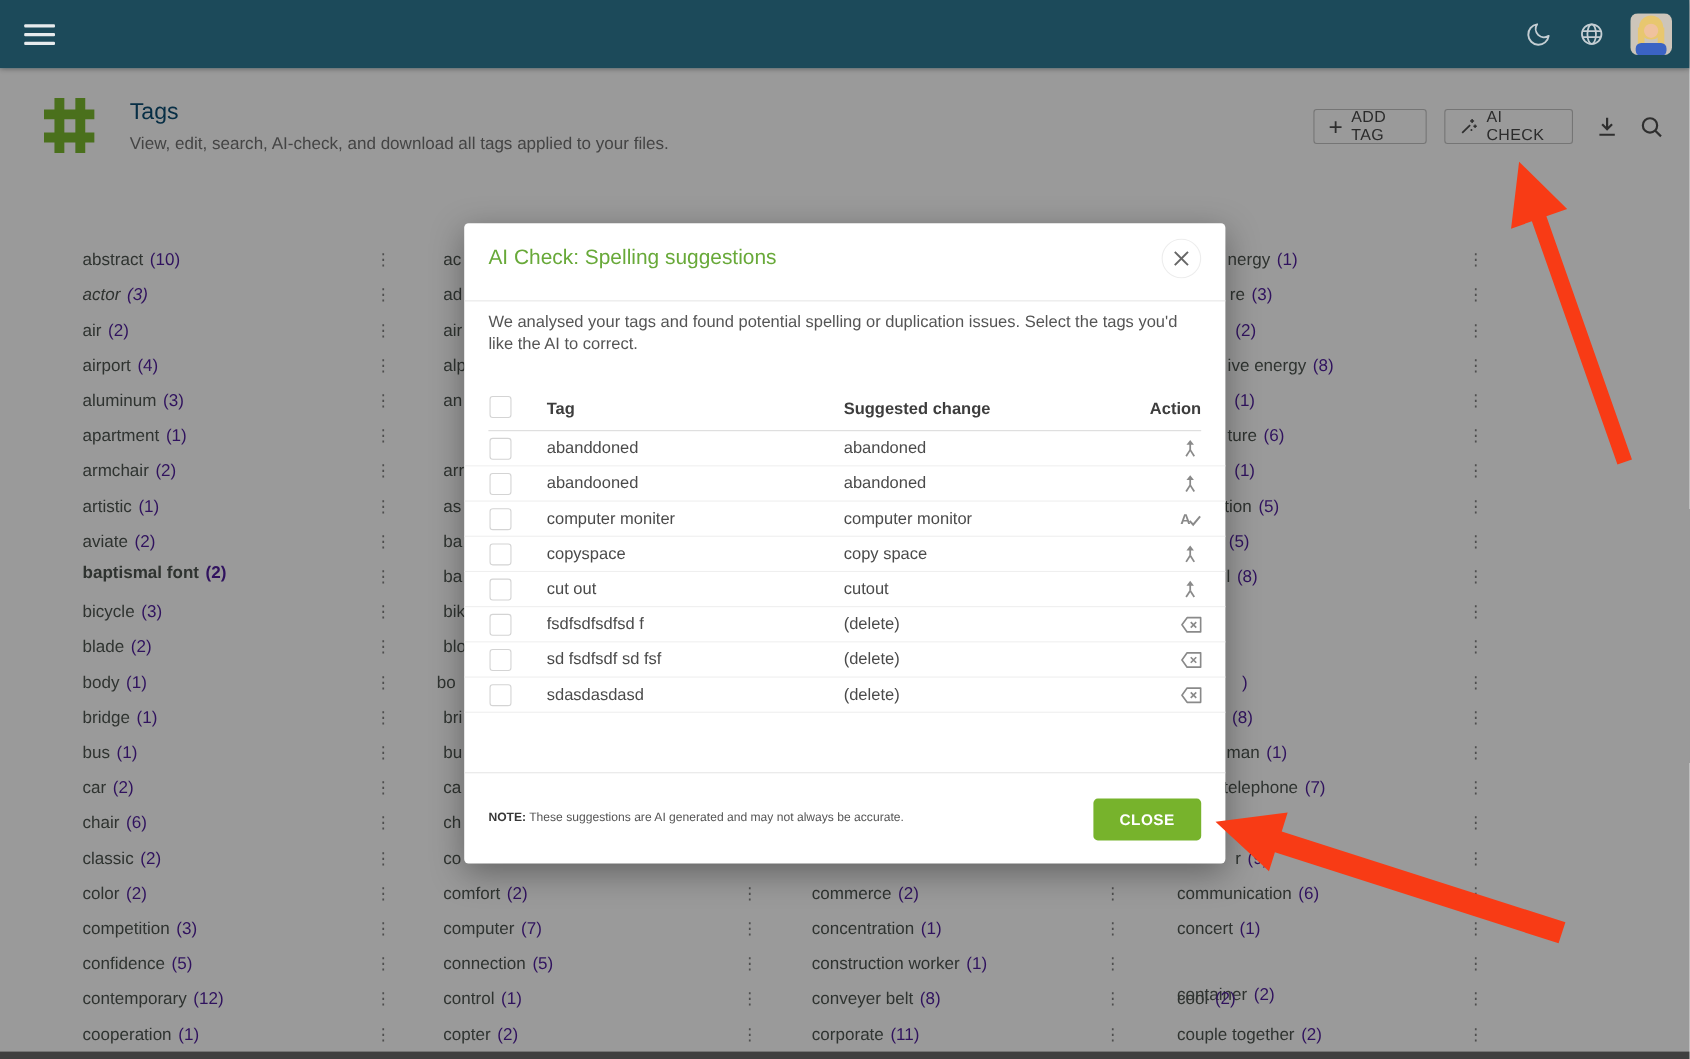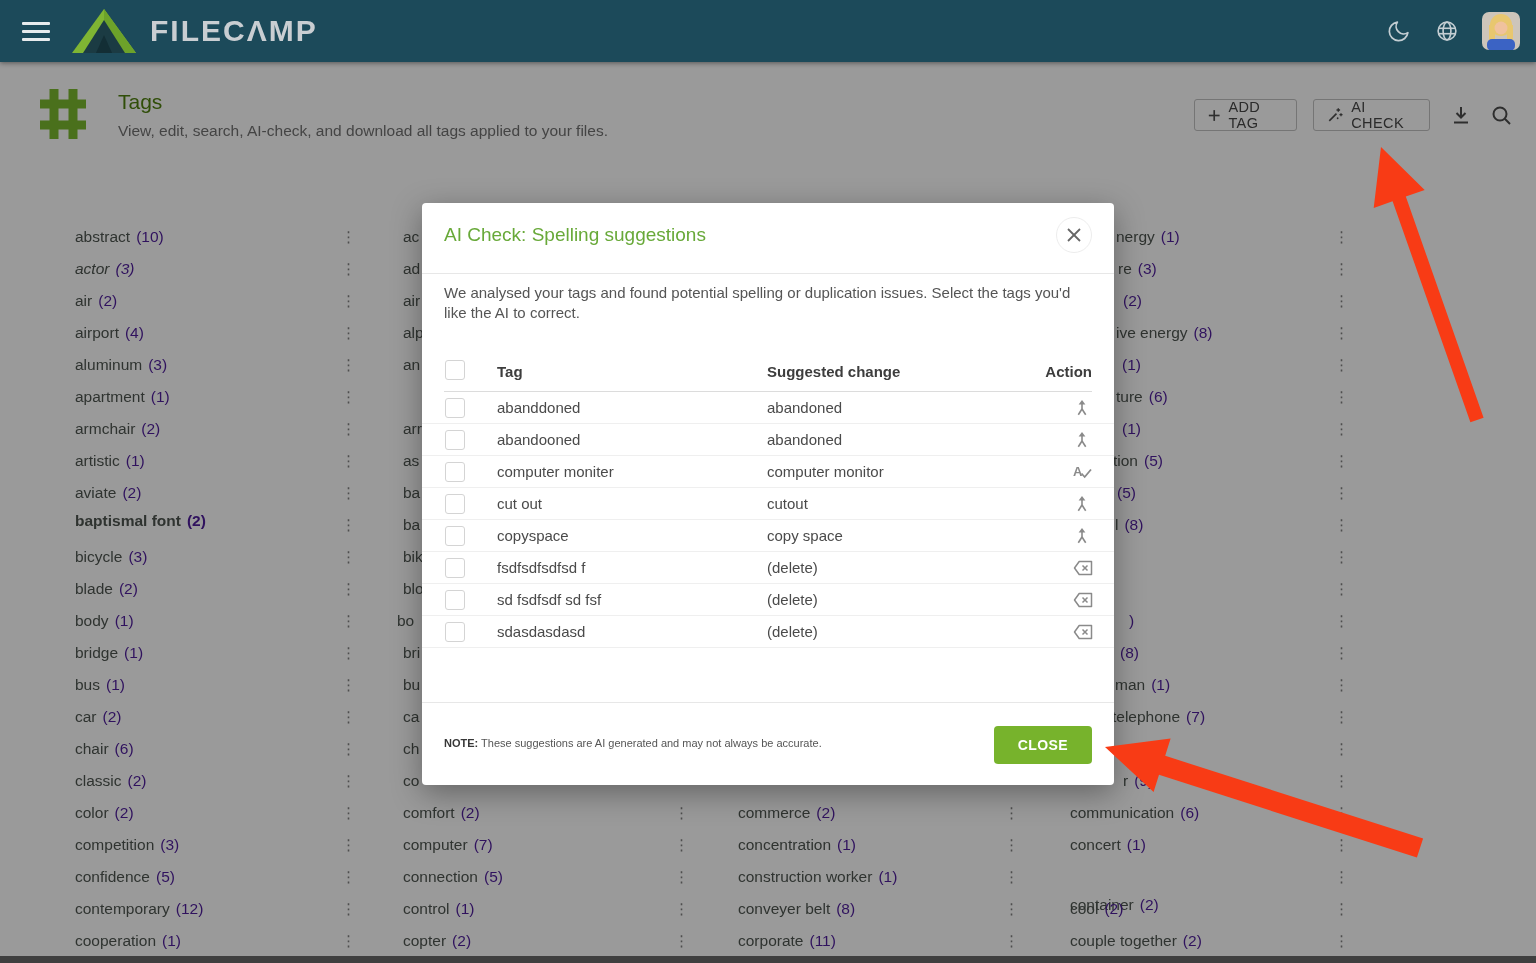--- a/index.html
+++ b/index.html
@@ -13,21 +13,21 @@
   .hamburger i { display:block; width:28px; height:3.5px; background:#e7ebed; margin:4.5px 0; border-radius:1px; }
   .logo { position:absolute; left:72px; top:9px; display:flex; align-items:center; }
   .brand-text { margin-left:14px; font-size:30px; font-weight:bold; letter-spacing:2px; color:#c9ced2; }
   .nav-right { position:absolute; right:16px; top:0; height:62px; display:flex; align-items:center; gap:22px; }
   .nav-icon { width:26px; height:26px; cursor:pointer; }
   .avatar { width:38px; height:38px; border-radius:7px; overflow:hidden; cursor:pointer; }
 
   
   .page { position:absolute; left:0; top:62px; width:1536px; height:901px; background:#f4f4f4; z-index:1; }
   .page-header-icon { position:absolute; left:40px; top:26px; }
-  .page-title { position:absolute; left:118px; top:28px; font-size:21px; color:#4d7c0f; }
+  .page-title { position:absolute; left:118px; top:28px; font-size:21px; color:#0c4a6e; }
   .page-subtitle { position:absolute; left:118px; top:60px; font-size:15.5px; color:#6d6d6d; }
   .hdr-btn { position:absolute; top:37px; height:32px; border:1px solid #b9b9b9; border-radius:3px;
              display:flex; align-items:center; gap:8px; padding:0 13px; font-size:14.5px; color:#444;
              letter-spacing:.4px; cursor:pointer; background:transparent; }
   .btn-add { left:1194px; width:103px; }
   .btn-ai { left:1313px; width:117px; }
   .hdr-icon { position:absolute; top:42px; width:24px; height:24px; cursor:pointer; }
 
   .tag-grid { position:absolute; left:0; top:0; width:1536px; height:901px; }
   .tag-row { position:absolute; height:22px; line-height:22px; font-size:15.5px; white-space:nowrap; }
@@ -71,29 +71,20 @@
 </style>
 </head>
 <body>
 
 <div class="navbar">
   <div class="hamburger">
       <i></i>
       <i></i>
       <i></i>
     </div>
-  <div class="logo">
-    <svg width="64" height="44" viewBox="0 0 64 44">
-      <polygon points="32,0 64,44 0,44" fill="#7fb533"></polygon>
-      <polygon points="32,0 64,44 32,44" fill="#6da22a"></polygon>
-      <polygon points="32,11 53,44 11,44" fill="#1b3b43"></polygon>
-      <polygon points="32,26 40,44 24,44" fill="#132e35"></polygon>
-    </svg>
-    <span class="brand-text">FILECΛMP</span>
-  </div>
   <div class="nav-right">
     <svg class="nav-icon" viewBox="0 0 24 24">
       <path d="M20.2 13.5 A8.6 8.6 0 1 1 10.5 3.8 A7 7 0 0 0 20.2 13.5 Z" fill="none" stroke="#c4ced3" stroke-width="1.6" stroke-linejoin="round"></path>
     </svg>
     <svg class="nav-icon" viewBox="0 0 24 24">
       <circle cx="12" cy="12" r="8.2" fill="none" stroke="#c4ced3" stroke-width="1.5"></circle>
       <ellipse cx="12" cy="12" rx="3.6" ry="8.2" fill="none" stroke="#c4ced3" stroke-width="1.5"></ellipse>
       <line x1="4.2" y1="9.5" x2="19.8" y2="9.5" stroke="#c4ced3" stroke-width="1.5"></line>
       <line x1="4.2" y1="14.5" x2="19.8" y2="14.5" stroke="#c4ced3" stroke-width="1.5"></line>
     </svg>
@@ -325,33 +316,33 @@
         <div class="m-cb"></div>
         <div class="m-cell-tag">computer moniter</div>
         <div class="m-cell-sugg">computer monitor</div>
         <div class="m-cell-icon"><svg width="20" height="20" viewBox="0 0 20 20">
             <text x="1" y="14" font-family="Liberation Sans, sans-serif" font-size="13" font-weight="bold" fill="#8a8a8a">A</text>
             <path d="M9.5 11.5 l3.2 3.5 L19 7.5" fill="none" stroke="#8a8a8a" stroke-width="1.8"></path>
           </svg></div>
       </div>
       <div class="m-row">
         <div class="m-cb"></div>
-        <div class="m-cell-tag">cut out</div>
-        <div class="m-cell-sugg">cutout</div>
+        <div class="m-cell-tag">copyspace</div>
+        <div class="m-cell-sugg">copy space</div>
         <div class="m-cell-icon"><svg width="20" height="20" viewBox="0 0 20 20">
             <polygon points="10,2 6.6,6.4 13.4,6.4" fill="#8a8a8a"></polygon>
             <line x1="10" y1="5" x2="10" y2="11" stroke="#8a8a8a" stroke-width="1.6"></line>
             <line x1="10" y1="11" x2="6.3" y2="16.8" stroke="#8a8a8a" stroke-width="1.6"></line>
             <line x1="10" y1="11" x2="13.7" y2="16.8" stroke="#8a8a8a" stroke-width="1.6"></line>
           </svg></div>
       </div>
       <div class="m-row">
         <div class="m-cb"></div>
-        <div class="m-cell-tag">copyspace</div>
-        <div class="m-cell-sugg">copy space</div>
+        <div class="m-cell-tag">cut out</div>
+        <div class="m-cell-sugg">cutout</div>
         <div class="m-cell-icon"><svg width="20" height="20" viewBox="0 0 20 20">
             <polygon points="10,2 6.6,6.4 13.4,6.4" fill="#8a8a8a"></polygon>
             <line x1="10" y1="5" x2="10" y2="11" stroke="#8a8a8a" stroke-width="1.6"></line>
             <line x1="10" y1="11" x2="6.3" y2="16.8" stroke="#8a8a8a" stroke-width="1.6"></line>
             <line x1="10" y1="11" x2="13.7" y2="16.8" stroke="#8a8a8a" stroke-width="1.6"></line>
           </svg></div>
       </div>
       <div class="m-row">
         <div class="m-cb"></div>
         <div class="m-cell-tag">fsdfsdfsdfsd f</div>

